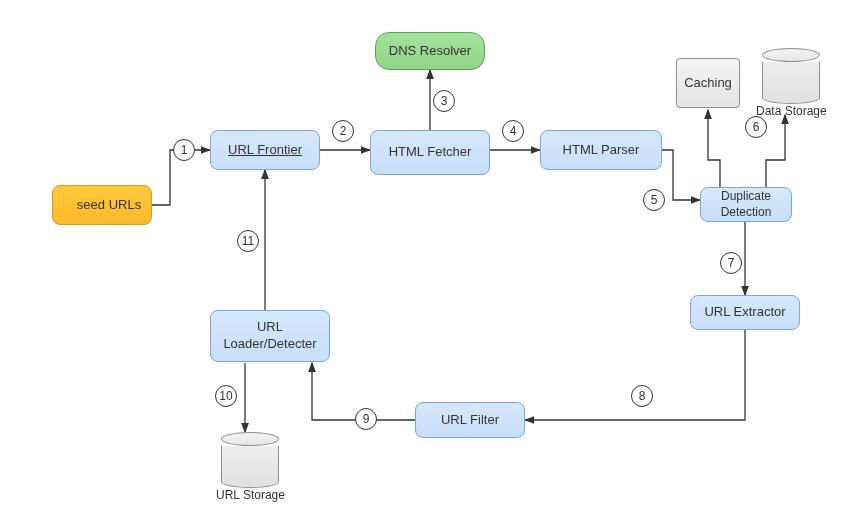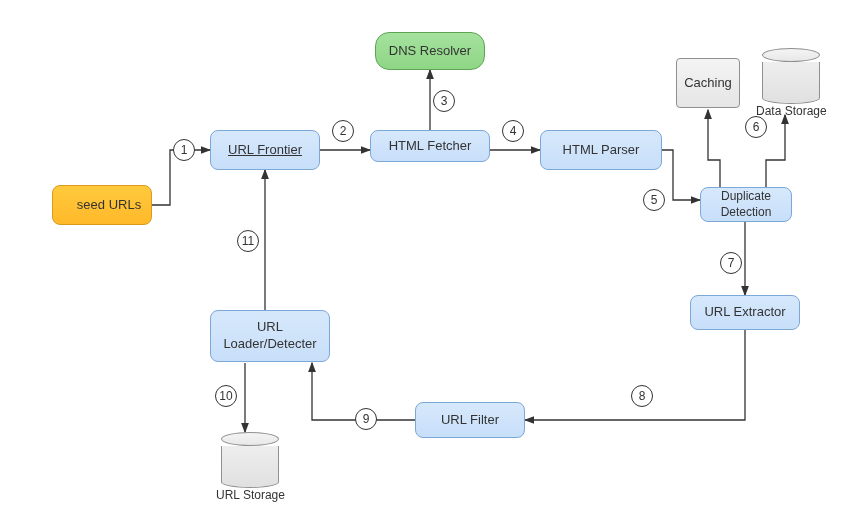--- a/index.html
+++ b/index.html
@@ -123,21 +123,21 @@
 
   <path d="M245,363 L245,432" stroke="#333" fill="none" stroke-width="1.3" marker-end="url(#arrow)"></path>
 
   <path d="M265,310 L265,170" stroke="#333" fill="none" stroke-width="1.3" marker-end="url(#arrow)"></path>
 </svg>
 
 <div class="node orange-node" style="left:52px;top:185px;width:100px;height:40px;">seed URLs</div>
 
 <div class="node blue-node" style="left:210px;top:130px;width:110px;height:40px;text-decoration:underline;">URL Frontier</div>
 
-<div class="node blue-node" style="left:370px;top:130px;width:120px;height:32px;">HTML Fetcher</div>
+<div class="node blue-node" style="left:370px;top:130px;width:120px;height:45px;">HTML Fetcher</div>
 
 <div class="node green-node" style="left:375px;top:32px;width:110px;height:38px;border-radius:14px;">DNS Resolver</div>
 
 <div class="node blue-node" style="left:540px;top:130px;width:122px;height:40px;">HTML Parser</div>
 
 <div class="node gray-node" style="left:676px;top:58px;width:64px;height:50px;">Caching</div>
 
 <div class="cylinder" style="left:756px;top:48px;">
   <div class="cyl-top"></div>
   <div class="cyl-body"></div>

